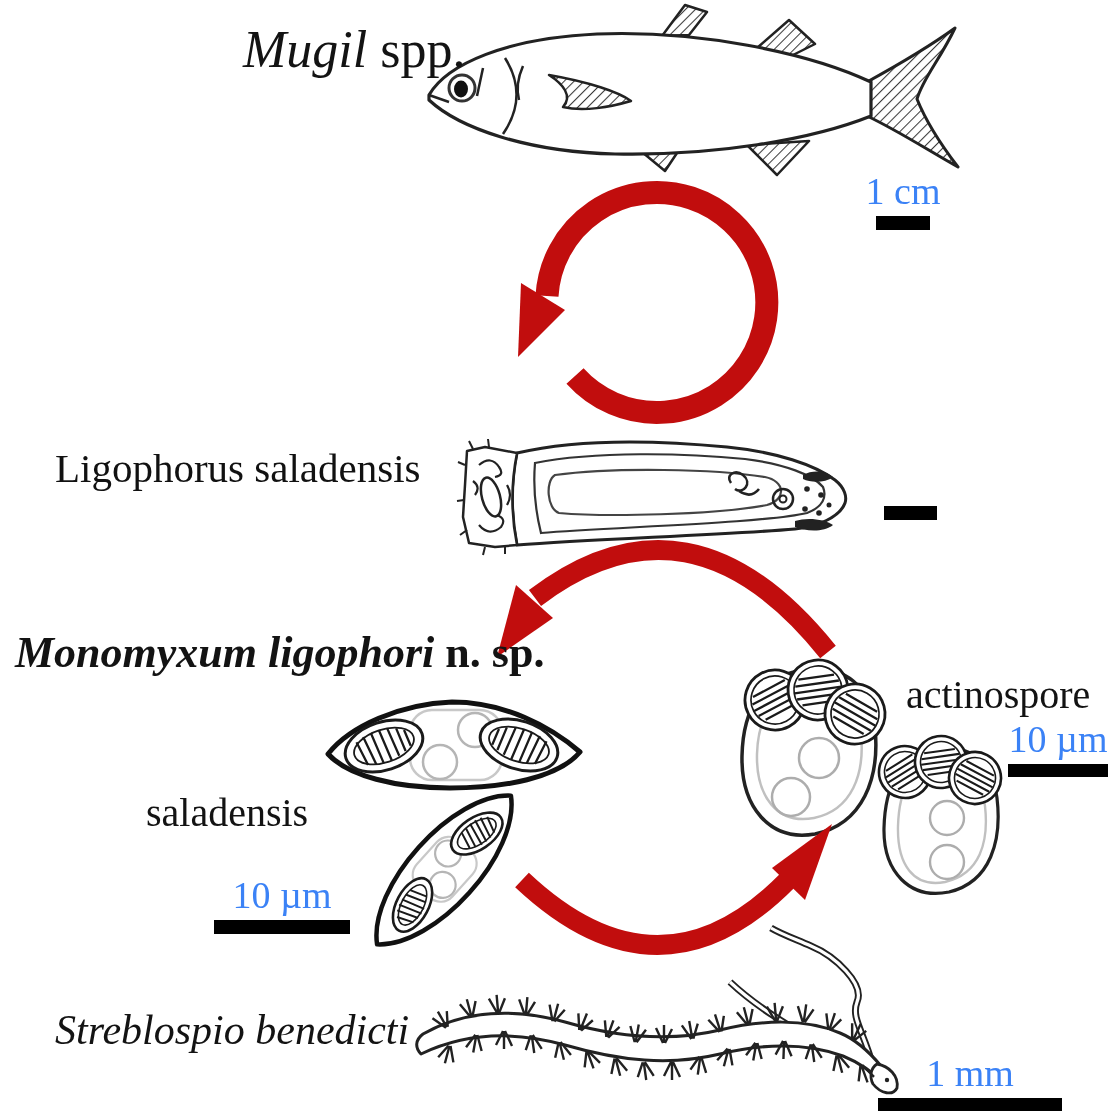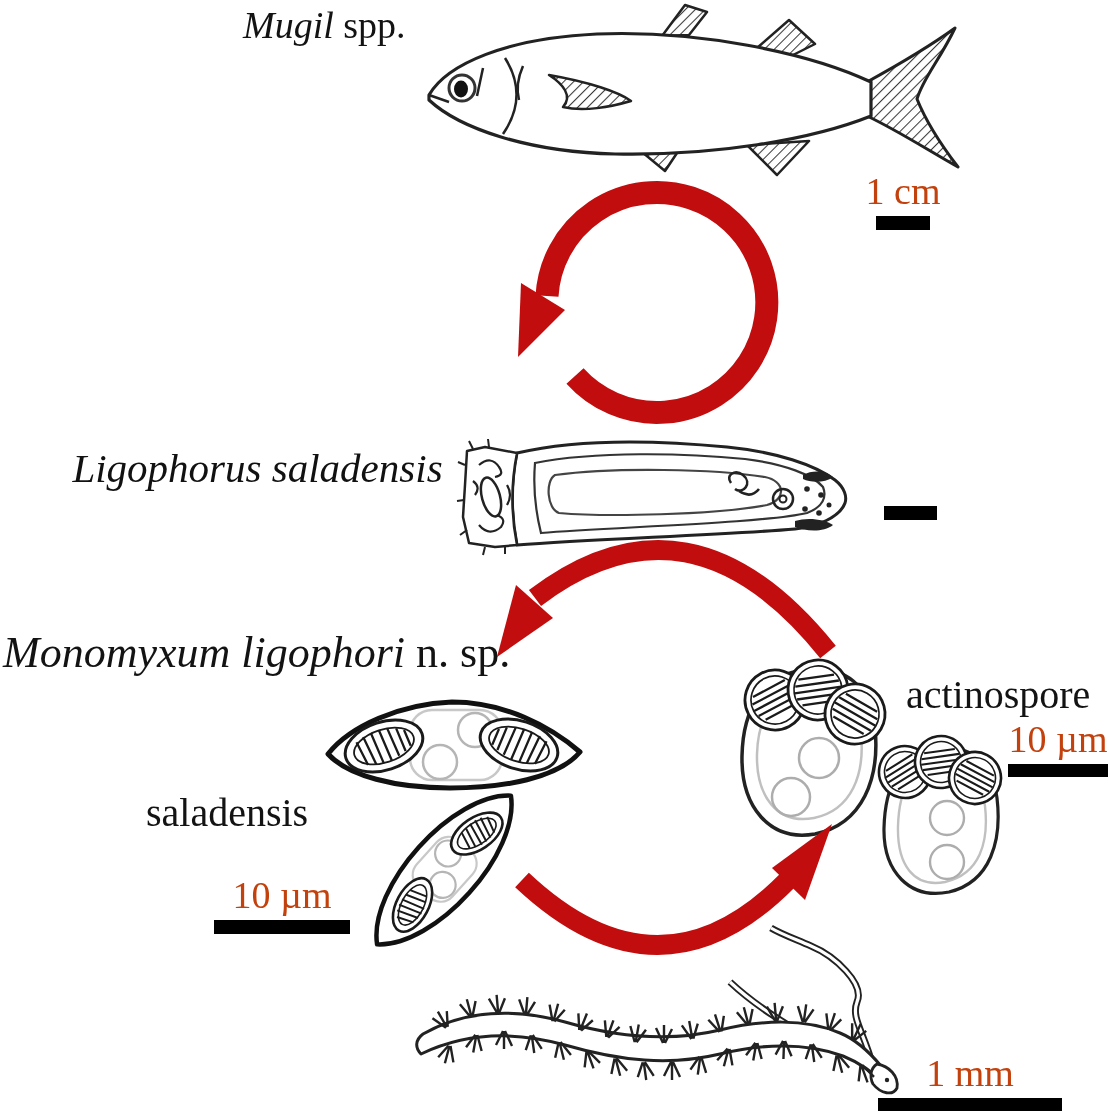--- a/index.html
+++ b/index.html
@@ -13,33 +13,32 @@
   }
   .abs{position:absolute;}
   .lbl{
     position:absolute;
     font-family:"Liberation Serif","DejaVu Serif",serif;
     color:#131313;
     white-space:nowrap;
     line-height:1.15;
   }
   .it{font-style:italic;}
-  .bold{font-weight:normal;}
+  .bold{font-weight:bold;margin-left:12px;}
   .scale{
     position:absolute;
     display:flex;flex-direction:column;align-items:center;
     font-family:"Liberation Serif","DejaVu Serif",serif;
   }
-  .scale .txt{font-size:38px;line-height:1.12;color:#c2410c;}
+  .scale .txt{font-size:38px;line-height:1.12;color:#3b82f6;}
   .scale .rule{background:#000;margin-top:3px;}
   .species-block{
     position:absolute;
-    text-align:center;
+    text-align:left;
     font-size:41px;
-    font-style:italic;
     line-height:62px;
     white-space:nowrap;
   }
   svg{display:block;}
 </style>
 </head>
 <body>
 
 <div id="stage">
 
@@ -64,21 +63,21 @@
 
     <circle cx="47" cy="86" r="13" fill="#fff" stroke="#333" stroke-width="3"></circle>
     <ellipse cx="46" cy="87" rx="7" ry="8.5" fill="#111"></ellipse>
 
     <path d="M90 56 Q114 94 88 132" fill="none" stroke="#222" stroke-width="2.5"></path>
     <path d="M68 66 L62 94" fill="none" stroke="#222" stroke-width="2.5"></path>
     <path d="M108 64 Q100 82 104 98" fill="none" stroke="#222" stroke-width="2.5"></path>
     <path d="M14 93 L34 100" fill="none" stroke="#222" stroke-width="2.5"></path>
   </svg>
 
-  <div class="lbl" style="left:243px;top:4px;font-size:38px">
+  <div class="lbl" style="left:243px;top:20px;font-size:52px">
     <span class="it">Mugil</span><span> spp.</span>
   </div>
 
   <div class="scale" style="left:845px;top:170px;width:116px">
     <span class="txt">1 cm</span>
     <span class="rule" style="width:54px;height:14px"></span>
   </div>
 
   <svg class="abs" style="left:505px;top:170px" width="320" height="270" viewBox="0 0 320 270">
     <path d="M70 206 A110 110 0 1 0 42 126" fill="none" stroke="#c10d0d" stroke-width="23"></path>
@@ -272,19 +271,22 @@
         <use href="#tuftA" transform="translate(286 141) rotate(188)"></use>
       <use href="#tuftA" transform="translate(314 133) rotate(195)"></use>
         <use href="#tuftA" transform="translate(342 127) rotate(190)"></use>
       <use href="#tuftA" transform="translate(370 125) rotate(182)"></use>
         <use href="#tuftA" transform="translate(398 128) rotate(172)"></use>
       <use href="#tuftA" transform="translate(424 139) rotate(165)"></use>
         <use href="#tuftA" transform="translate(448 149) rotate(160)"></use>
     </g>
   </svg>
 
+  <div class="lbl it" style="left:55px;top:1006px;font-size:42px">
+    <span>Streblospio benedicti</span>
+  </div>
 
   <div class="scale" style="left:878px;top:1052px;width:184px">
     <span class="txt">1 mm</span>
     <span class="rule" style="width:184px;height:13px"></span>
   </div>
 
 </div>
 
 </body></html>

